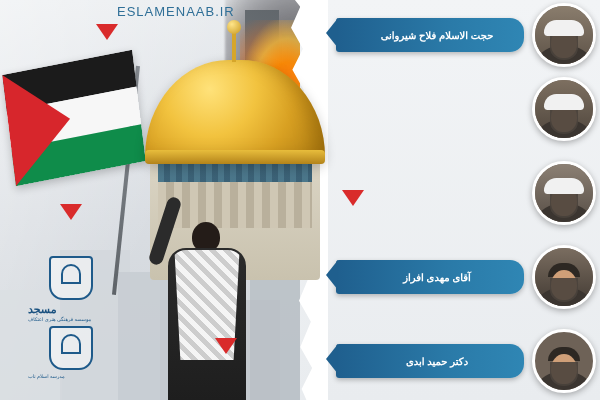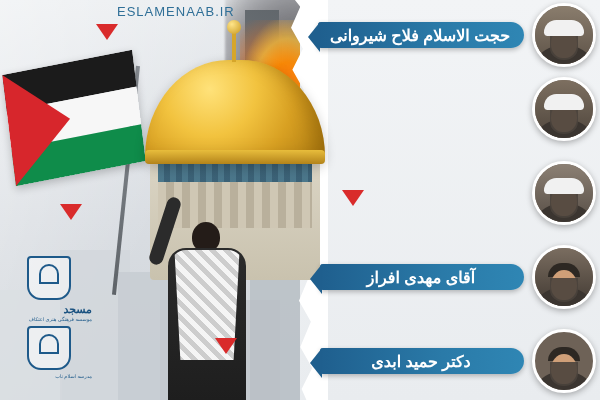--- a/index.html
+++ b/index.html
@@ -221,23 +221,23 @@
     left: 158px; top: 196px;
     width: 14px; height: 70px;
     background: #2b2b2b;
     transform: rotate(18deg);
     border-radius: 7px;
   }
 
   
   .logo-block {
     position: absolute;
-    left: 6px;
+    left: 28px;
     width: 86px;
-    text-align: right;
+    text-align: left;
     color: #1e5a8a;
   }
   .logo-1 { top: 256px; }
   .logo-2 { top: 326px; }
   .logo-emblem {
     width: 40px; height: 40px;
     margin: 0 auto 3px auto;
     border: 2px solid #1e5a8a;
     border-radius: 4px 4px 14px 14px;
     position: relative;
@@ -306,28 +306,28 @@
     justify-content: flex-end;
   }
   .sp-0 { top: 4px; }
   .sp-1 { top: 78px; }
   .sp-2 { top: 162px; }
   .sp-3 { top: 246px; }
   .sp-4 { top: 330px; }
 
   .name-plate {
     position: relative;
-    height: 26px;
+    height: 34px;
     min-width: 150px;
-    padding: 0 28px 0 26px;
+    padding: 0 12px 0 26px;
     display: flex;
     align-items: center;
     justify-content: center;
     color: #ffffff;
-    font-size: 16px;
+    font-size: 10px;
     font-weight: bold;
     direction: rtl;
     background: linear-gradient(90deg, #1f5f8e 0%, #2a7aa8 60%, #2f86b4 100%);
     border-radius: 3px 14px 14px 3px;
     box-shadow: 0 2px 5px rgba(0,0,0,.25);
     margin-right: 8px;
     white-space: nowrap;
   }
   .name-plate::before {
     content: "";

